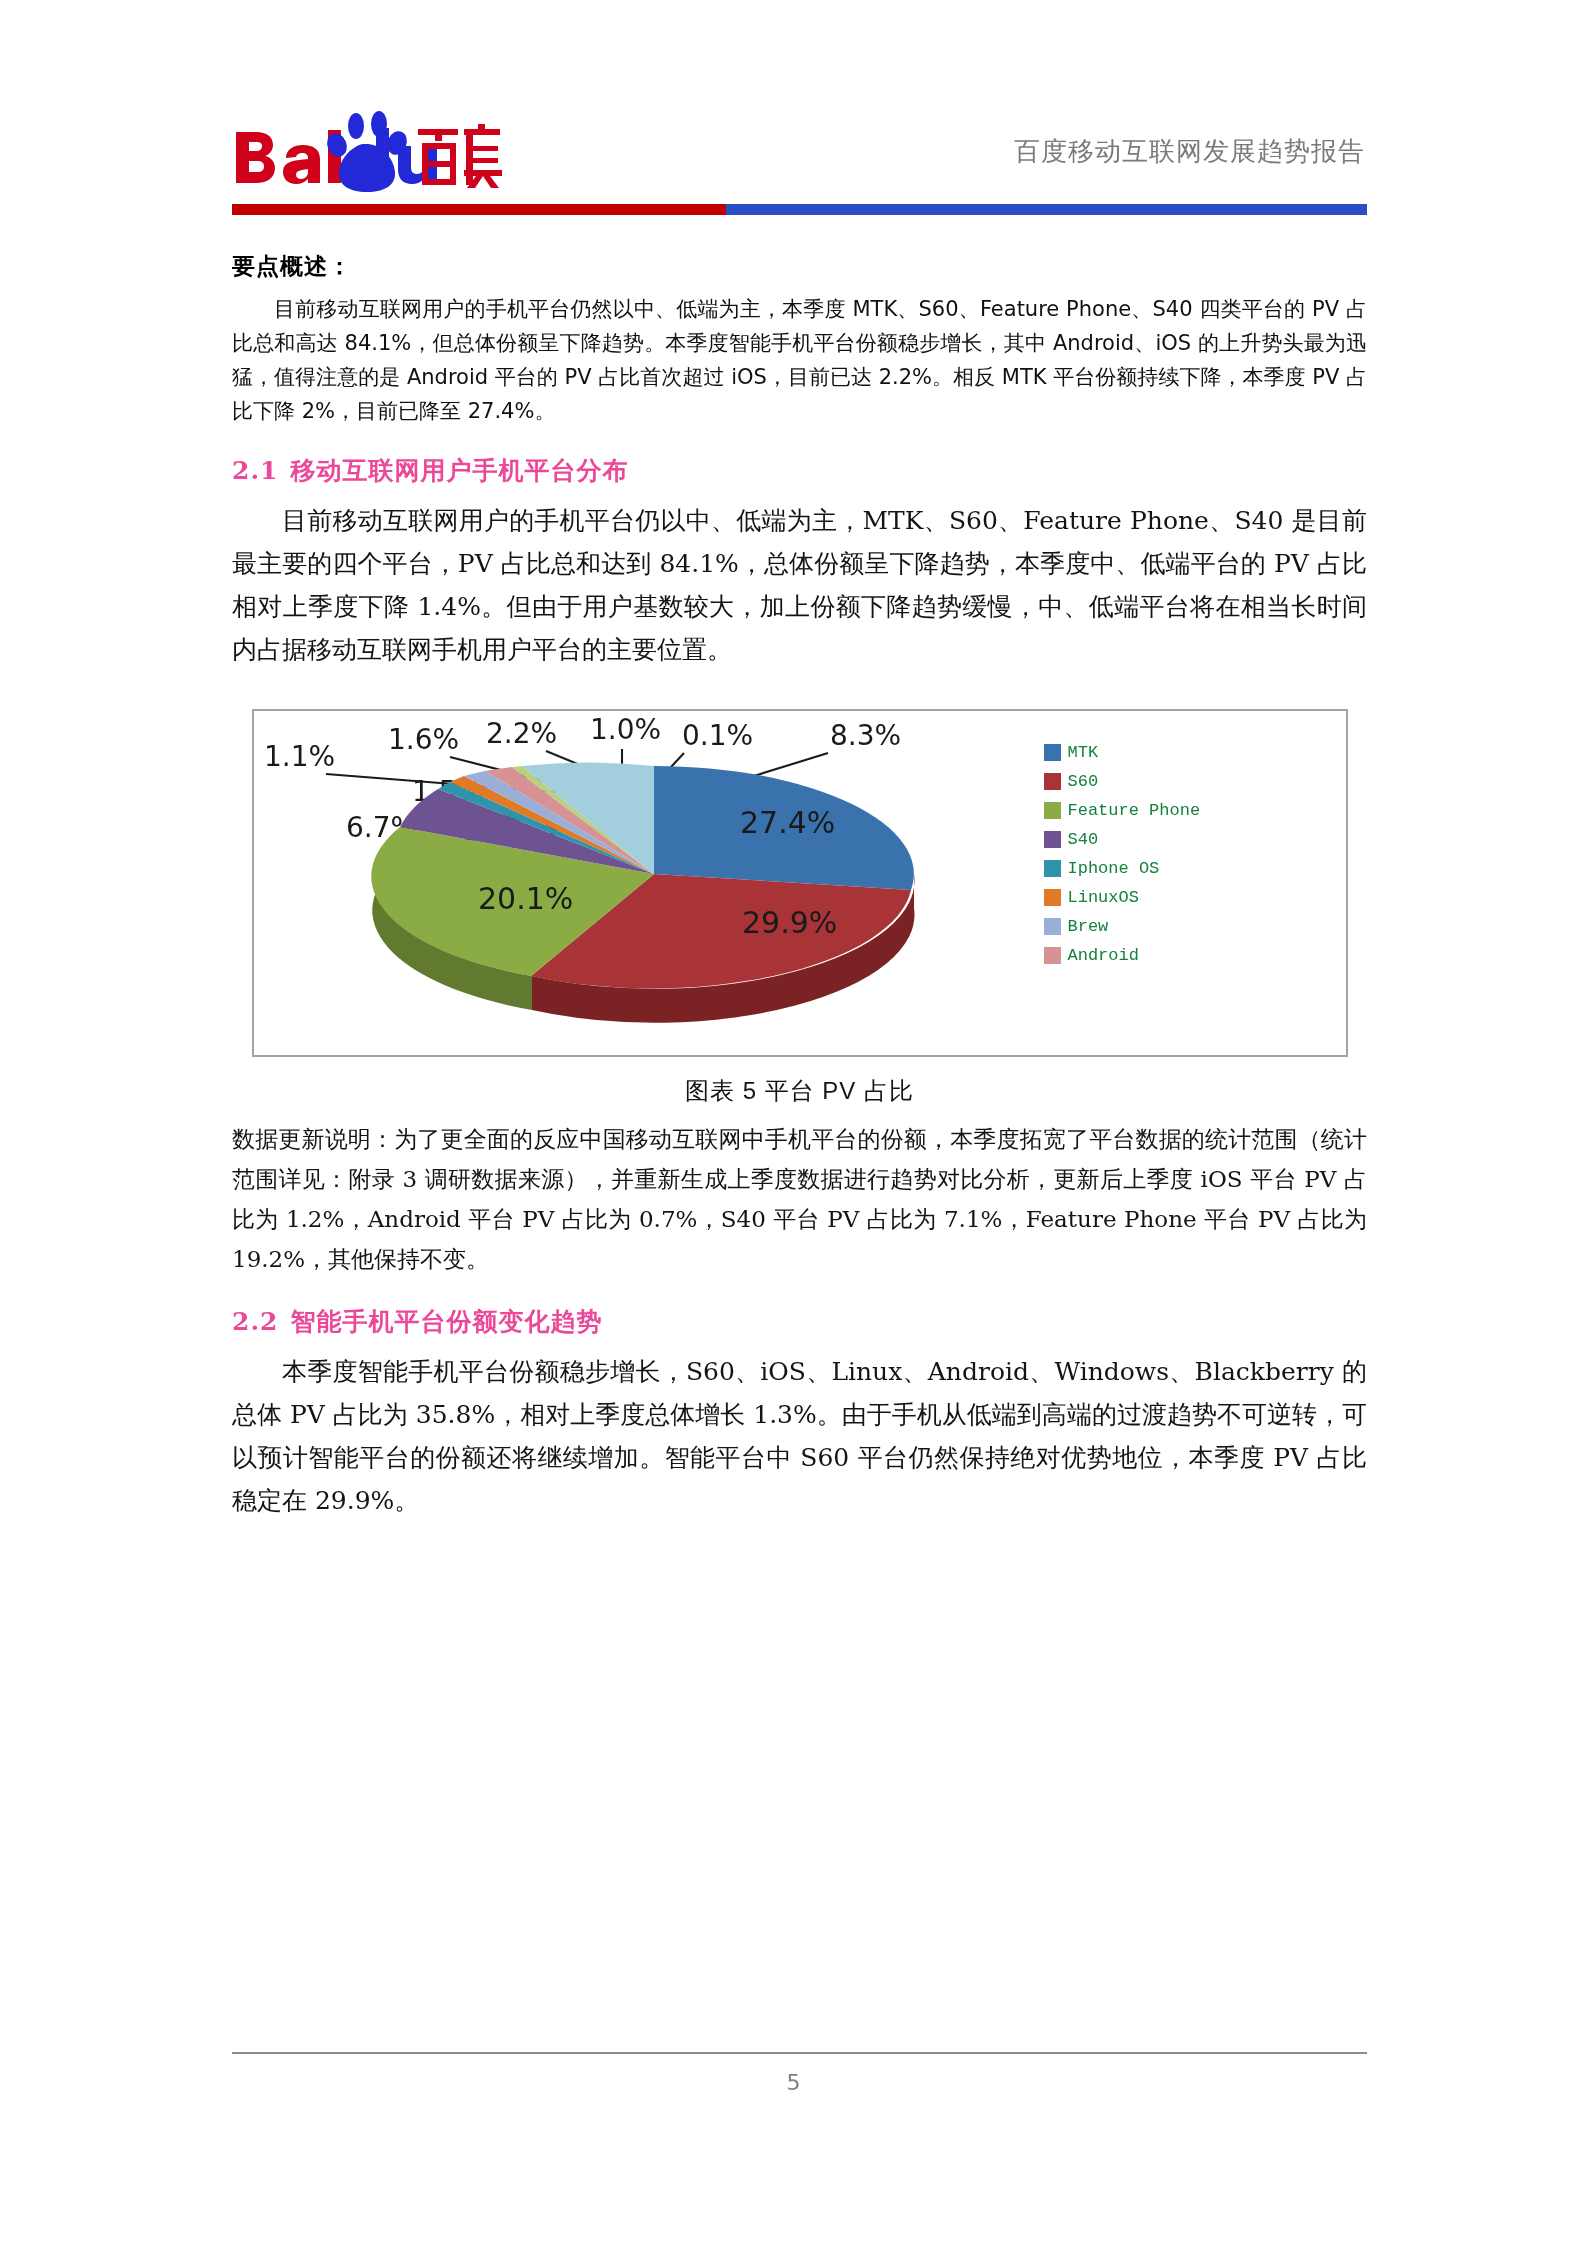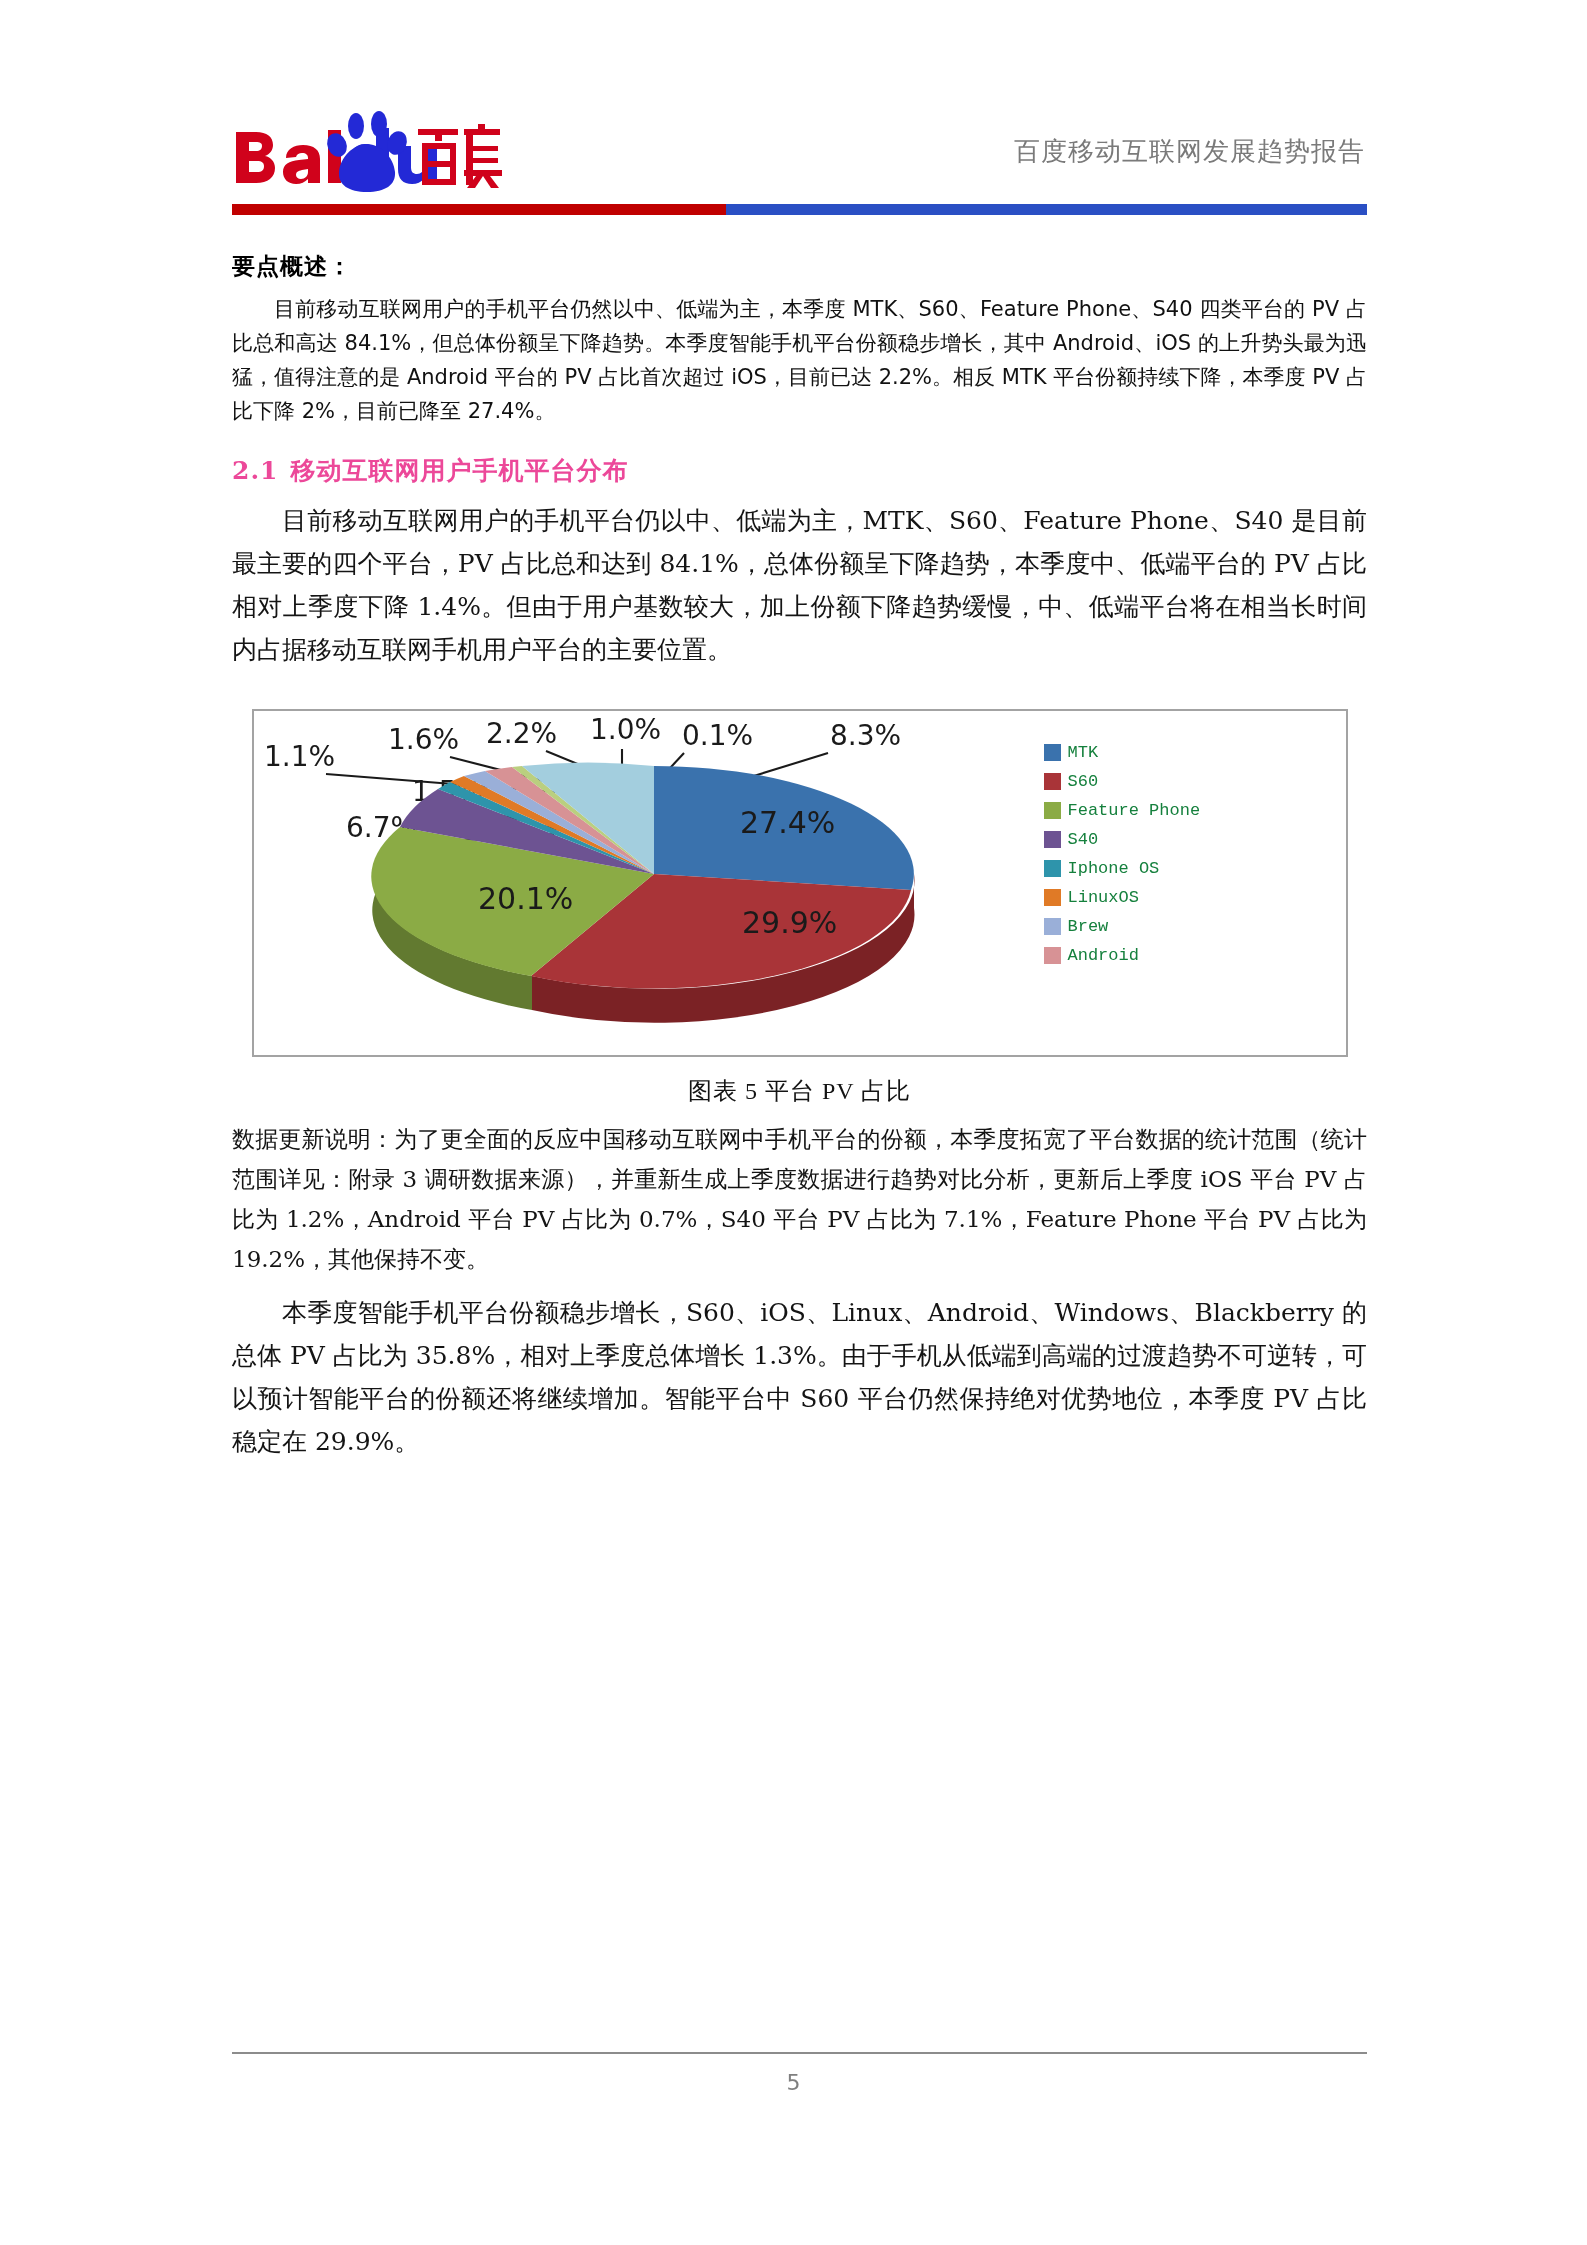--- a/index.html
+++ b/index.html
@@ -166,21 +166,21 @@
   }
   .legend-label {
     font-family: Liberation Mono, monospace;
     font-size: 17px;
     color: #15803d;
     line-height: 1;
     white-space: nowrap;
   }
 
   .fig-caption {
-    font-family: Liberation Serif, serif;
+    font-family: Liberation Sans, sans-serif;
     font-size: 24px;
     text-align: center;
     margin: 18px 0 0 0;
     color: #141414;
     letter-spacing: 1px;
   }
 
   
   .footer-rule {
     position: absolute;
@@ -388,20 +388,23 @@
             <span class="legend-label">Android</span>
           </div>
         </div>
       </div>
 
       <div class="fig-caption">图表 5 平台 PV 占比</div>
     </div>
 
     <p class="note">数据更新说明：为了更全面的反应中国移动互联网中手机平台的份额，本季度拓宽了平台数据的统计范围（统计范围详见：附录 3 调研数据来源），并重新生成上季度数据进行趋势对比分析，更新后上季度 iOS 平台 PV 占比为 1.2%，Android 平台 PV 占比为 0.7%，S40 平台 PV 占比为 7.1%，Feature Phone 平台 PV 占比为 19.2%，其他保持不变。</p>
 
+    <h2 class="sec">
+      <span class="num">2.2</span><span>智能手机平台份额变化趋势</span>
+    </h2>
 
     <p class="serif-body">本季度智能手机平台份额稳步增长，S60、iOS、Linux、Android、Windows、Blackberry 的总体 PV 占比为 35.8%，相对上季度总体增长 1.3%。由于手机从低端到高端的过渡趋势不可逆转，可以预计智能平台的份额还将继续增加。智能平台中 S60 平台仍然保持绝对优势地位，本季度 PV 占比稳定在 29.9%。</p>
 
   </div>
 
   <div class="footer-rule"></div>
   <div class="page-num">5</div>
 
 </div>
 

